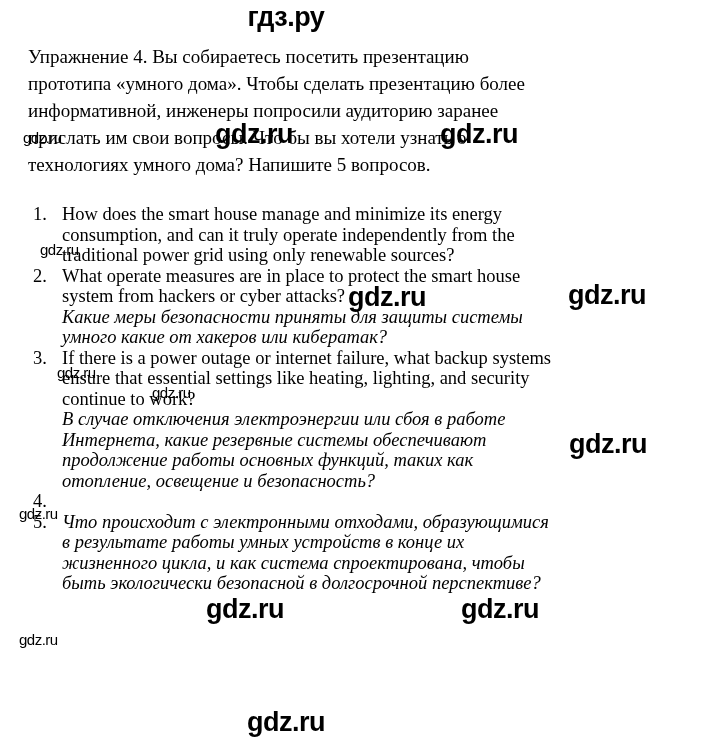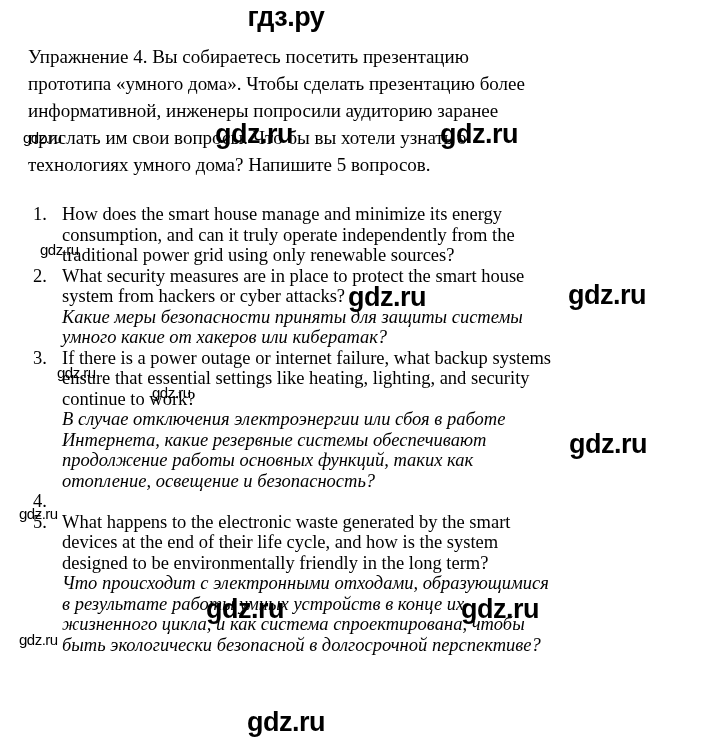--- a/index.html
+++ b/index.html
@@ -77,21 +77,21 @@
     <div class="qitem">
       <span class="qnum">1.</span>
       <div class="qbody">
         <p class="en">How does the smart house manage and minimize its energy consumption, and can it truly operate independently from the traditional power grid using only renewable sources?</p>
       </div>
     </div>
 
     <div class="qitem">
       <span class="qnum">2.</span>
       <div class="qbody">
-        <p class="en">What security measures are in place to protect the smart house system from hackers or cyber attacks?</p>
+        <p class="en">What operate measures are in place to protect the smart house system from hackers or cyber attacks?</p>
         <p class="ru">Какие меры безопасности приняты для защиты системы умного какие от хакеров или кибератак?</p>
       </div>
     </div>
 
     <div class="qitem">
       <span class="qnum">3.</span>
       <div class="qbody">
         <p class="en">If there is a power outage or internet failure, what backup systems ensure that essential settings like heating, lighting, and security continue to work?</p>
         <p class="ru">В случае отключения электроэнергии или сбоя в работе Интернета, какие резервные системы обеспечивают продолжение работы основных функций, таких как отопление, освещение и безопасность?</p>
       </div>
@@ -99,21 +99,20 @@
 
     <div class="qitem">
       <span class="qnum">4.</span>
       <div class="qbody">
       </div>
     </div>
 
     <div class="qitem">
       <span class="qnum">5.</span>
       <div class="qbody">
-        <p class="en">What happens to the electronic waste generated by the smart devices at the end of their life cycle, and how is the system designed to be environmentally friendly in the long term?</p>
         <p class="ru">Что происходит с электронными отходами, образующимися в результате работы умных устройств в конце их жизненного цикла, и как система спроектирована, чтобы быть экологически безопасной в долгосрочной перспективе?</p>
       </div>
     </div>
 
   </div>
 
   <span class="wm wm-small" style="left:23px;  top:130px;">gdz.ru</span>
   <span class="wm wm-bold" style="left:215px; top:121px;">gdz.ru</span>
   <span class="wm wm-bold" style="left:440px; top:121px;">gdz.ru</span>
 

